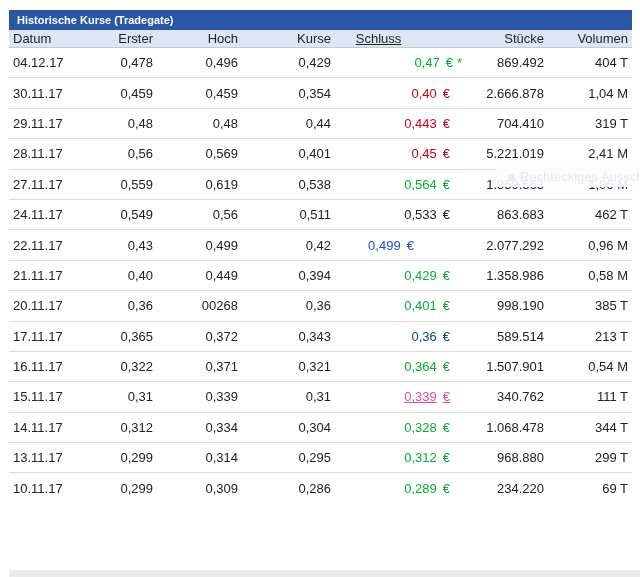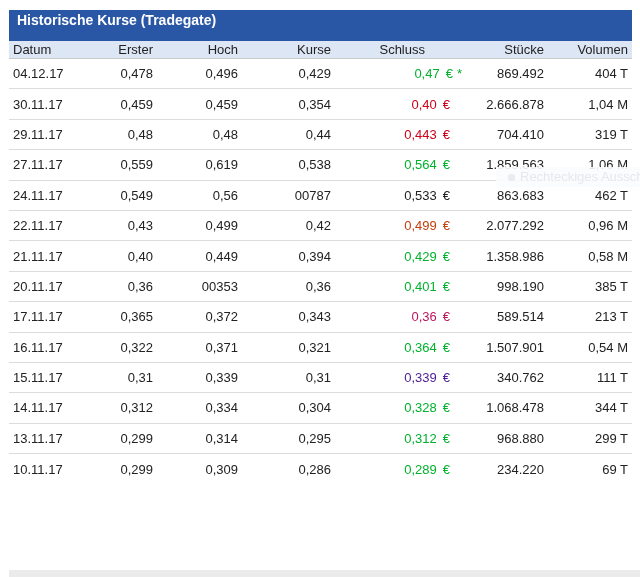--- a/index.html
+++ b/index.html
@@ -13,26 +13,26 @@
     font-size: 13px;
     color: #222222;
   }
   .module {
     position: absolute;
     left: 9px;
     top: 10px;
     width: 623px;
   }
   .title-bar {
-    height: 31px;
+    height: 20px;
     line-height: 20px;
     background: #2A57A5;
     color: #ffffff;
     font-weight: bold;
-    font-size: 14px;
+    font-size: 11px;
     padding-left: 8px;
   }
   table.kurse {
     border-collapse: collapse;
     table-layout: fixed;
     width: 623px;
   }
   table.kurse thead tr {
     background: #DDE6F5;
     height: 14px;
@@ -48,21 +48,21 @@
     height: 30.4px;
     box-sizing: border-box;
     white-space: nowrap;
     overflow: hidden;
     color: #222222;
   }
   table.kurse tbody tr + tr td { border-top: 1px solid #dcdcdc; }
   .al { text-align: left;  padding-left: 4px; }
   .ar { text-align: right; padding-right: 0; }
   .c-vol { padding-right: 4px !important; }
-  th.h-schluss { text-align: right; padding-right: 37px; }
+  th.h-schluss { text-align: center; padding-right: 37px; text-decoration: underline; }
   td.c-schluss { text-align: right; padding-right: 12px; }
   td.c-schluss.has-star { padding-right: 0; }
   td.c-schluss .s-eur { margin-left: 6px; }
   td.c-schluss .s-star { margin-left: 4px; }
   
   .watermark {
     position: absolute;
     left: 496px;
     top: 167px;
     width: 144px;
@@ -148,52 +148,63 @@
     <td class="ar">0,48</td>
     <td class="ar">0,48</td>
     <td class="ar">0,44</td>
     <td class="c-schluss" style="color: rgb(206, 0, 25); margin-top: 8px;">
       <span class="s-num">0,443</span><span class="s-eur">€</span>
     </td>
     <td class="ar">704.410</td>
     <td class="ar c-vol">319 T</td>
   </tr>
 
+  <tr>
+    <td class="al">28.11.17</td>
+    <td class="ar">0,56</td>
+    <td class="ar">0,569</td>
+    <td class="ar">0,401</td>
+    <td class="c-schluss" style="color: rgb(206, 0, 25);">
+      <span class="s-num">0,45</span><span class="s-eur">€</span>
+    </td>
+    <td class="ar">5.221.019</td>
+    <td class="ar c-vol">2,41 M</td>
+  </tr>
 
   <tr>
     <td class="al">27.11.17</td>
     <td class="ar">0,559</td>
     <td class="ar">0,619</td>
     <td class="ar">0,538</td>
     <td class="c-schluss" style="color: rgb(0, 178, 45);">
       <span class="s-num">0,564</span><span class="s-eur">€</span>
     </td>
     <td class="ar">1.859.563</td>
     <td class="ar c-vol">1,06 M</td>
   </tr>
 
   <tr>
     <td class="al">24.11.17</td>
     <td class="ar">0,549</td>
     <td class="ar">0,56</td>
-    <td class="ar">00787</td>
+    <td class="ar">0,511</td>
     <td class="c-schluss" style="color: rgb(34, 34, 34);">
       <span class="s-num">0,533</span><span class="s-eur">€</span>
     </td>
     <td class="ar">863.683</td>
     <td class="ar c-vol">462 T</td>
   </tr>
 
 
   <tr>
     <td class="al">22.11.17</td>
     <td class="ar">0,43</td>
     <td class="ar">0,499</td>
     <td class="ar">0,42</td>
-    <td class="c-schluss" style="color: #c2410c;">
+    <td class="c-schluss" style="color: #1d4ed8; text-align: center;">
       <span class="s-num">0,499</span><span class="s-eur">€</span>
     </td>
     <td class="ar">2.077.292</td>
     <td class="ar c-vol">0,96 M</td>
   </tr>
 
   <tr>
     <td class="al">21.11.17</td>
     <td class="ar">0,40</td>
     <td class="ar">0,449</td>
@@ -201,35 +212,35 @@
     <td class="c-schluss" style="color: rgb(0, 178, 45);">
       <span class="s-num">0,429</span><span class="s-eur">€</span>
     </td>
     <td class="ar">1.358.986</td>
     <td class="ar c-vol">0,58 M</td>
   </tr>
 
   <tr>
     <td class="al">20.11.17</td>
     <td class="ar">0,36</td>
-    <td class="ar">00353</td>
+    <td class="ar">00268</td>
     <td class="ar">0,36</td>
     <td class="c-schluss" style="color: rgb(0, 178, 45);">
       <span class="s-num">0,401</span><span class="s-eur">€</span>
     </td>
     <td class="ar">998.190</td>
     <td class="ar c-vol">385 T</td>
   </tr>
 
   <tr>
     <td class="al">17.11.17</td>
     <td class="ar">0,365</td>
     <td class="ar">0,372</td>
     <td class="ar">0,343</td>
-    <td class="c-schluss" style="color: #be185d;">
+    <td class="c-schluss" style="color: #0c4a6e;">
       <span class="s-num">0,36</span><span class="s-eur">€</span>
     </td>
     <td class="ar">589.514</td>
     <td class="ar c-vol">213 T</td>
   </tr>
 
   <tr>
     <td class="al">16.11.17</td>
     <td class="ar">0,322</td>
     <td class="ar">0,371</td>
@@ -239,21 +250,21 @@
     </td>
     <td class="ar">1.507.901</td>
     <td class="ar c-vol">0,54 M</td>
   </tr>
 
   <tr>
     <td class="al">15.11.17</td>
     <td class="ar">0,31</td>
     <td class="ar">0,339</td>
     <td class="ar">0,31</td>
-    <td class="c-schluss" style="color: #4c1d95;">
+    <td class="c-schluss" style="color: #ec4899; text-decoration: underline;">
       <span class="s-num">0,339</span><span class="s-eur">€</span>
     </td>
     <td class="ar">340.762</td>
     <td class="ar c-vol">111 T</td>
   </tr>
 
   <tr>
     <td class="al">14.11.17</td>
     <td class="ar">0,312</td>
     <td class="ar">0,334</td>

